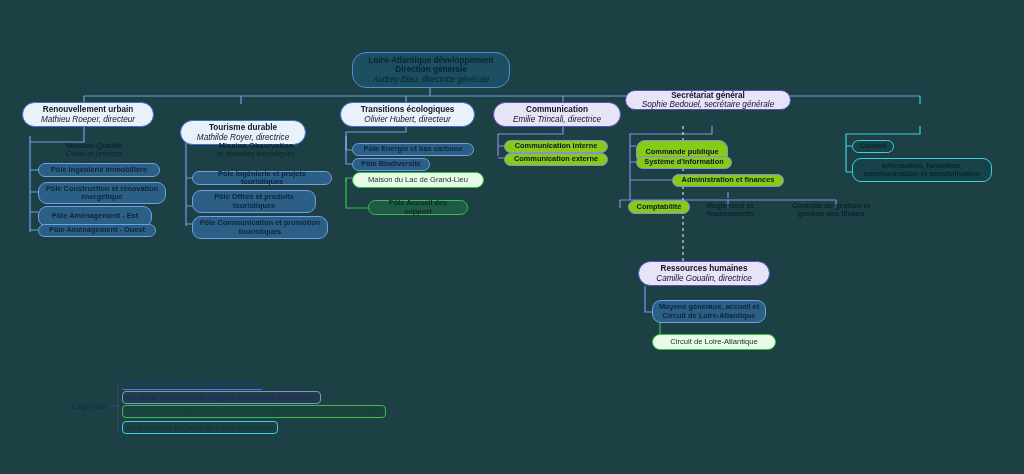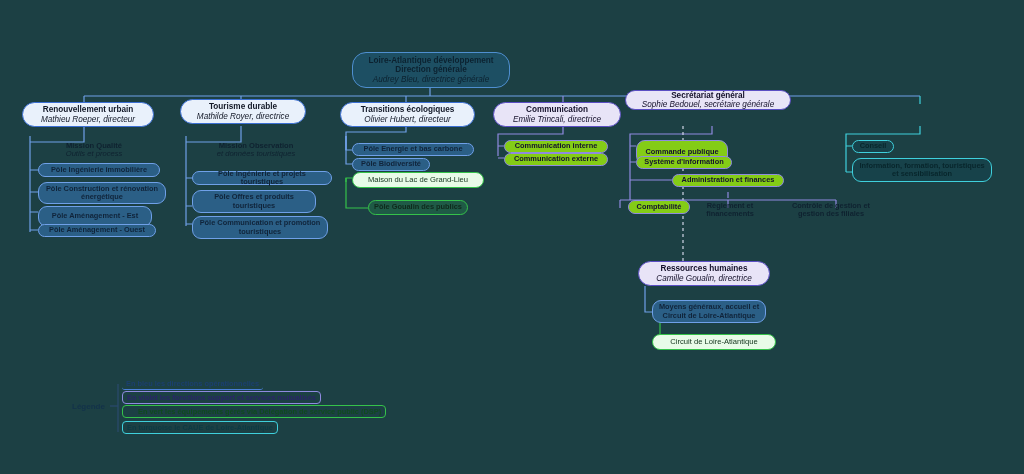--- a/index.html
+++ b/index.html
@@ -108,21 +108,21 @@
   <div class="node head-root" style="left:352px; top:52px; width:158px; height:36px; font-size:8.2px;">
     <span class="t1">Loire-Atlantique développement</span>
     <span class="t1">Direction générale</span>
     <span class="t2">Audrey Bleu, directrice générale</span>
   </div>
 
   <div class="node head-blue" style="left:22px; top:102px; width:132px; height:25px; font-size:8.2px;">
     <span class="t1">Renouvellement urbain</span>
     <span class="t2">Mathieu Roeper, directeur</span>
   </div>
-  <div class="node head-blue" style="left:180px; top:99px; width:126px; height:25px; font-size:8.2px;">
+  <div class="node head-blue" style="left:180px; top:120px; width:126px; height:25px; font-size:8.2px;">
     <span class="t1">Tourisme durable</span>
     <span class="t2">Mathilde Royer, directrice</span>
   </div>
   <div class="node head-blue" style="left:340px; top:102px; width:135px; height:25px; font-size:8.2px;">
     <span class="t1">Transitions écologiques</span>
     <span class="t2">Olivier Hubert, directeur</span>
   </div>
   <div class="node head-violet" style="left:493px; top:102px; width:128px; height:25px; font-size:8.2px;">
     <span class="t1">Communication</span>
     <span class="t2">Emilie Trincali, directrice</span>
@@ -166,21 +166,21 @@
   <div class="node item-blue" style="left:352px; top:143px; width:122px; height:13px; font-size:7.4px;">
     <span class="t1">Pôle Energie et bas carbone</span>
   </div>
   <div class="node item-blue" style="left:352px; top:158px; width:78px; height:13px; font-size:7.4px;">
     <span class="t1">Pôle Biodiversité</span>
   </div>
   <div class="node item-green" style="left:352px; top:172px; width:132px; height:16px; font-size:7.6px;">
     <span>Maison du Lac de Grand-Lieu</span>
   </div>
   <div class="node item-greenD" style="left:368px; top:200px; width:100px; height:15px; font-size:7.4px;">
-    <span class="t1">Pôle Goualin des publics</span>
+    <span class="t1">Pôle Accueil des support</span>
   </div>
 
   <div class="node item-violet" style="left:504px; top:140px; width:104px; height:13px; font-size:7.4px;">
     <span class="t1">Communication interne</span>
   </div>
   <div class="node item-violet" style="left:504px; top:153px; width:104px; height:13px; font-size:7.4px;">
     <span class="t1">Communication externe</span>
   </div>
 
   <div class="node item-violet" style="left:636px; top:140px; width:92px; height:25px; font-size:7.4px;">
@@ -199,21 +199,21 @@
     <span class="t1">Règlement et financements</span>
   </div>
   <div class="node item-plain" style="left:778px; top:199px; width:106px; height:22px; font-size:7.4px;">
     <span class="t1">Contrôle de gestion et gestion des filiales</span>
   </div>
 
   <div class="node item-cyan" style="left:852px; top:140px; width:42px; height:13px; font-size:7.4px;">
     <span class="t1">Conseil</span>
   </div>
   <div class="node item-cyan" style="left:852px; top:158px; width:140px; height:24px; font-size:7.4px;">
-    <span class="t1">Information, formation, touristiques et sensibilisation</span>
+    <span class="t1">Information, formation, communication et sensibilisation</span>
   </div>
 
   <div class="node head-violet" style="left:638px; top:261px; width:132px; height:25px; font-size:8.2px;text-align:right;">
     <span class="t1">Ressources humaines</span>
     <span class="t2">Camille Goualin, directrice</span>
   </div>
   <div class="node item-blue" style="left:652px; top:300px; width:114px; height:23px; font-size:7.4px;">
     <span class="t1">Moyens généraux, accueil et Circuit de Loire-Atlantique</span>
   </div>
   <div class="node item-green" style="left:652px; top:334px; width:124px; height:16px; font-size:7.6px;">

